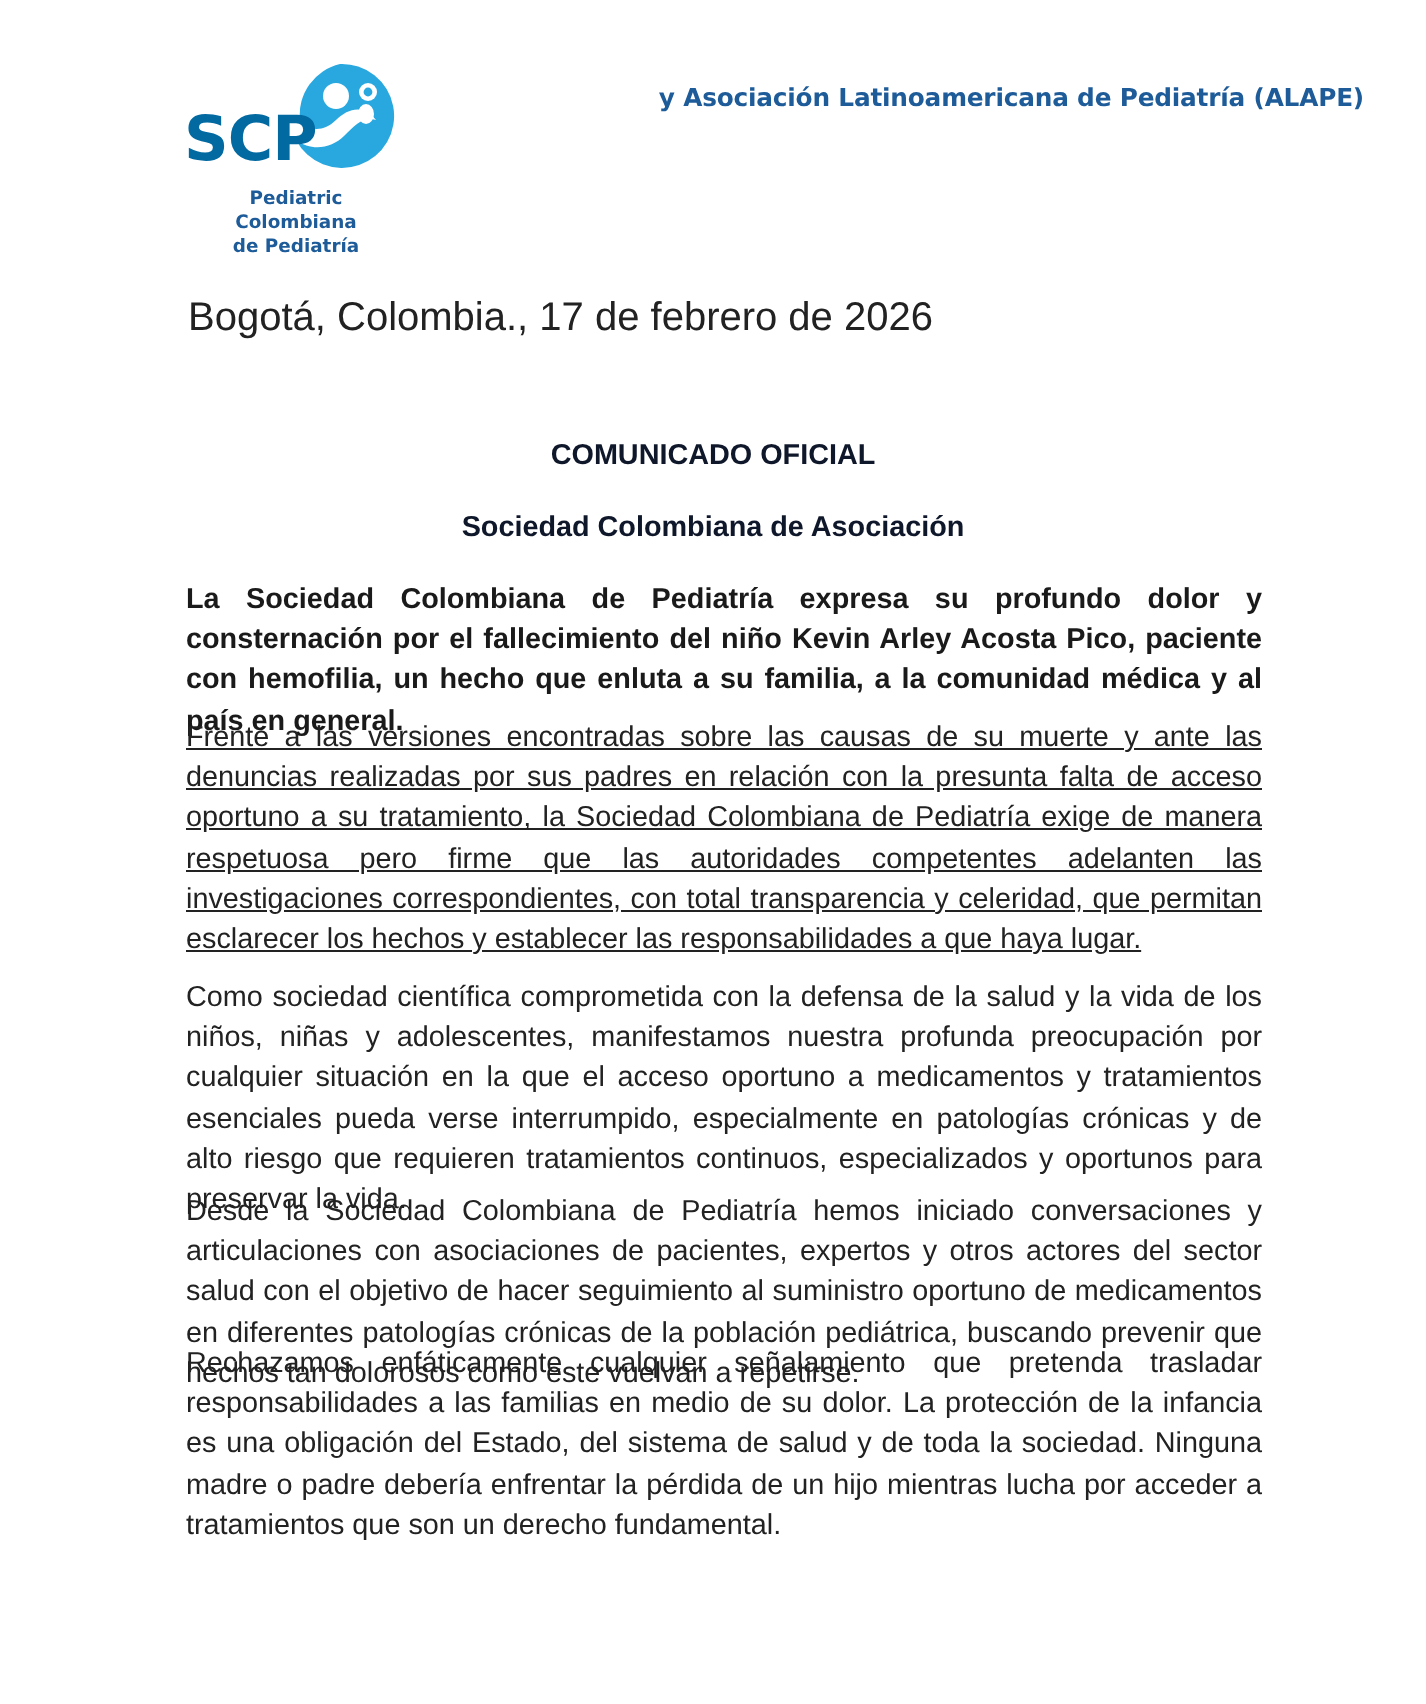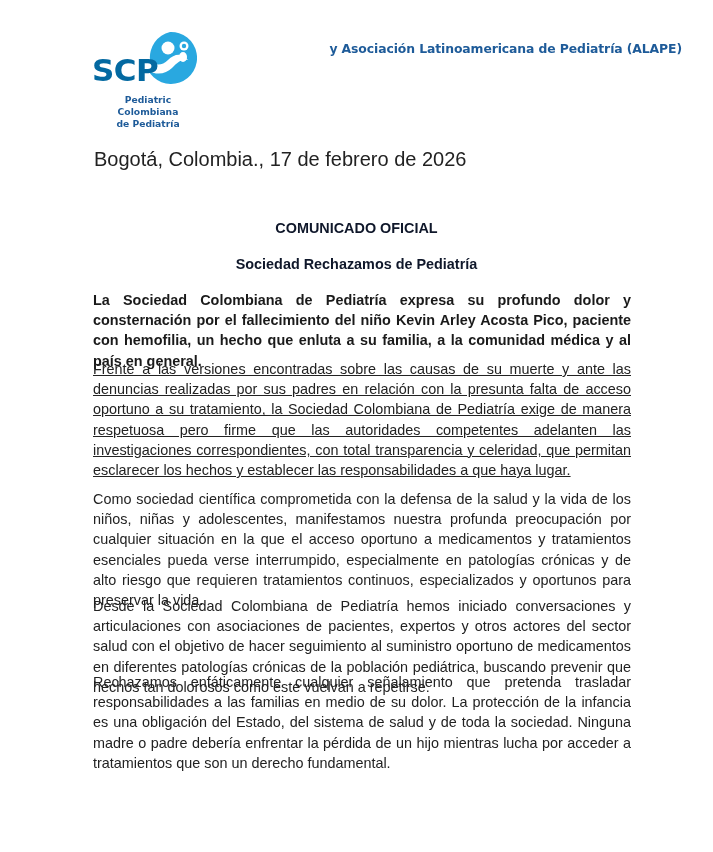--- a/index.html
+++ b/index.html
@@ -48,19 +48,19 @@
   </div>
 </div>
 
 <div class="membership">
   <span class="l2">y Asociación Latinoamericana de Pediatría (ALAPE)</span>
 </div>
 
 <div class="date">Bogotá, Colombia., 17 de febrero de 2026</div>
 
 <div class="title t1">COMUNICADO OFICIAL</div>
-<div class="title t2">Sociedad Rechazamos de Pediatría</div>
+<div class="title t2">Sociedad Colombiana de Asociación</div>
 
 <p class="para bold p0">La Sociedad Colombiana de Pediatría expresa su profundo dolor y consternación por el fallecimiento del niño Kevin Arley Acosta Pico, paciente con hemofilia, un hecho que enluta a su familia, a la comunidad médica y al país en general.</p>
 <p class="para p1">Frente a las versiones encontradas sobre las causas de su muerte y ante las denuncias realizadas por sus padres en relación con la presunta falta de acceso oportuno a su tratamiento, la Sociedad Colombiana de Pediatría exige de manera respetuosa pero firme que las autoridades competentes adelanten las investigaciones correspondientes, con total transparencia y celeridad, que permitan esclarecer los hechos y establecer las responsabilidades a que haya lugar.</p>
 <p class="para p2">Como sociedad científica comprometida con la defensa de la salud y la vida de los niños, niñas y adolescentes, manifestamos nuestra profunda preocupación por cualquier situación en la que el acceso oportuno a medicamentos y tratamientos esenciales pueda verse interrumpido, especialmente en patologías crónicas y de alto riesgo que requieren tratamientos continuos, especializados y oportunos para preservar la vida.</p>
 <p class="para p3">Desde la Sociedad Colombiana de Pediatría hemos iniciado conversaciones y articulaciones con asociaciones de pacientes, expertos y otros actores del sector salud con el objetivo de hacer seguimiento al suministro oportuno de medicamentos en diferentes patologías crónicas de la población pediátrica, buscando prevenir que hechos tan dolorosos como este vuelvan a repetirse.</p>
 <p class="para p4">Rechazamos enfáticamente cualquier señalamiento que pretenda trasladar responsabilidades a las familias en medio de su dolor. La protección de la infancia es una obligación del Estado, del sistema de salud y de toda la sociedad. Ninguna madre o padre debería enfrentar la pérdida de un hijo mientras lucha por acceder a tratamientos que son un derecho fundamental.</p>
 
 </body></html>

